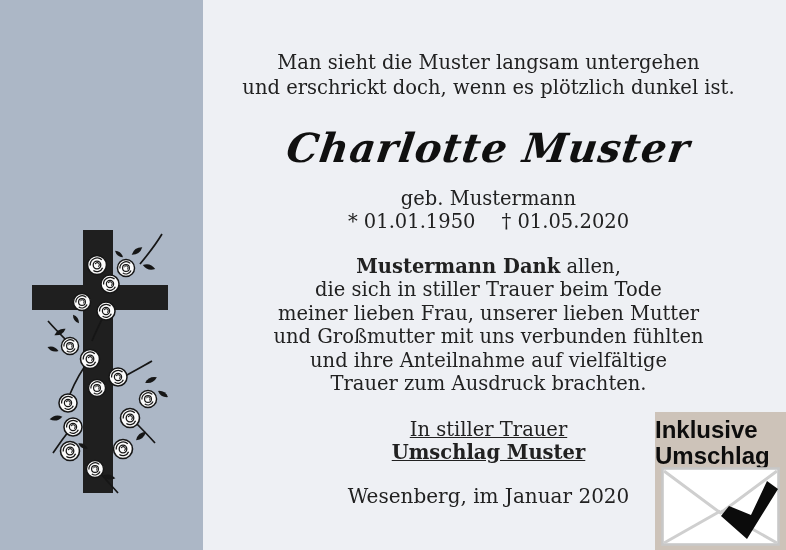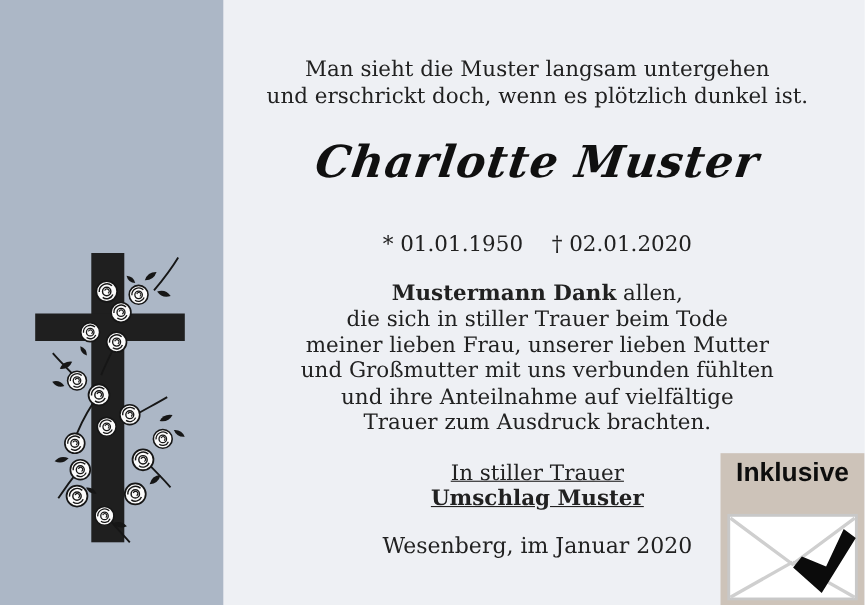--- a/index.html
+++ b/index.html
@@ -37,21 +37,21 @@
   .dates .death{margin-left:26px;}
   .thanks{top:255px;font-size:19.5px;line-height:23.4px;}
   .thanks b{font-weight:bold;}
   .closing-block{top:419px;font-size:19.5px;line-height:22.5px;text-decoration:underline;}
   .closing-block .signature{font-weight:bold;}
   .place-date{top:485px;font-size:20px;line-height:23px;}
   .badge{
     position:absolute;left:655px;top:412px;width:131px;height:138px;
     background:var(--badge_bg);
     font-family:"Liberation Sans","DejaVu Sans",sans-serif;
-    font-weight:bold;color:#0d0d0d;text-align:center;
+    font-weight:bold;color:#0d0d0d;text-align:left;
   }
   .badge-line{font-size:24px;line-height:26px;}
   .badge-line.first{margin-top:5px;}
   .envelope-svg{position:absolute;left:6px;top:55px;width:119px;height:79px;overflow:visible;}
 </style>
 </head>
 <body>
 
 <div class="stage">
 
@@ -120,23 +120,24 @@
 
   <div class="content">
 
     <div class="quote">
       <span>Man sieht die Muster langsam untergehen</span><br>
       <span>und erschrickt doch, wenn es plötzlich dunkel ist.</span>
     </div>
 
     <div class="deceased-name">Charlotte Muster</div>
 
+    <div class="maiden">geb. Mustermann</div>
 
     <div class="dates">
-      <span class="birth">* 01.01.1950</span><span class="death">† 02.01.2020</span>
+      <span class="birth">* 01.01.1950</span><span class="death">† 01.05.2020</span>
     </div>
 
     <div class="thanks">
       <div><b>Mustermann Dank</b><span> allen,</span></div>
       <div>die sich in stiller Trauer beim Tode</div>
       <div>meiner lieben Frau, unserer lieben Mutter</div>
       <div>und Großmutter mit uns verbunden fühlten</div>
       <div>und ihre Anteilnahme auf vielfältige</div>
       <div>Trauer zum Ausdruck brachten.</div>
     </div>
@@ -145,20 +146,21 @@
       <div>In stiller Trauer</div>
       <div class="signature">Umschlag Muster</div>
     </div>
 
     <div class="place-date">Wesenberg, im Januar 2020</div>
 
   </div>
 
   <div class="badge">
     <div class="badge-line first">Inklusive</div>
+    <div class="badge-line">Umschlag</div>
     <svg class="envelope-svg" viewBox="0 0 119 79" aria-hidden="true">
       <rect x="1.5" y="1.5" width="116" height="76" fill="#ffffff" stroke="#c8c8c8" stroke-width="2.6"></rect>
       <path d="M3,4 L59.5,46 L116,4" fill="none" stroke="#cfcfcf" stroke-width="3"></path>
       <path d="M3,76 L59.5,44" fill="none" stroke="#cfcfcf" stroke-width="3"></path>
       <path d="M116,76 L59.5,44" fill="none" stroke="#cfcfcf" stroke-width="3"></path>
       <path d="M60,49 L68,39 L90,48 L106,14 L117,22 L86,72 Z" fill="#0b0b0b"></path>
     </svg>
   </div>
 
 </div>

